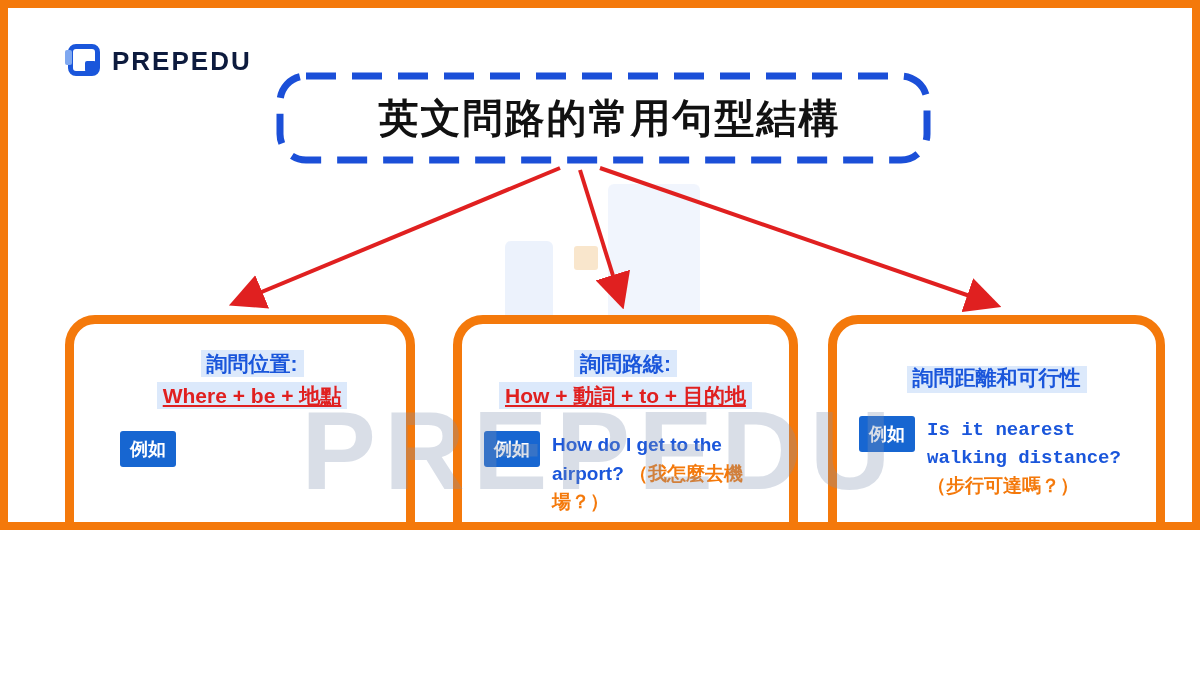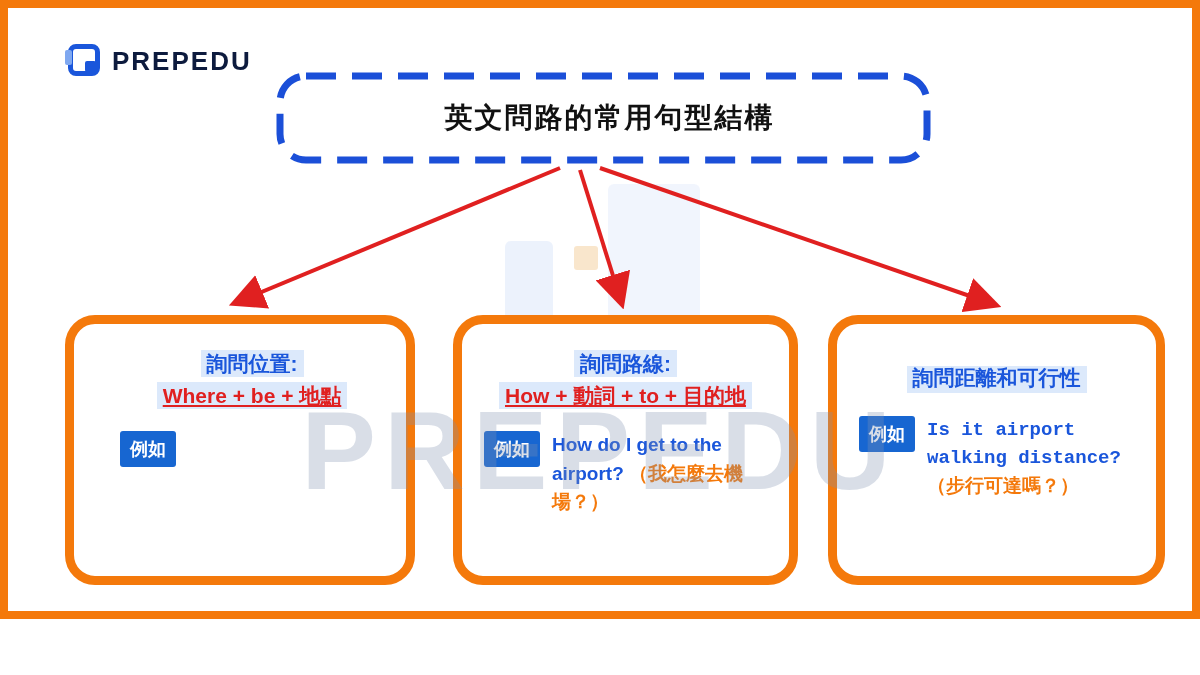--- a/index.html
+++ b/index.html
@@ -1,18 +1,18 @@
 <!DOCTYPE html>
 <html><head>
 <meta charset="utf-8">
 <style>
   * { margin:0; padding:0; box-sizing:border-box; }
   body { background:#ffffff; font-family:"Liberation Sans", sans-serif; }
   .canvas {
-    position:relative; width:1200px; height:619px;
+    position:relative; width:1200px; height:530px;
     background:#ffffff; border:8px solid #F4790B; overflow:hidden;
   }
 
   
   .logo { position:absolute; left:60px; top:36px; display:flex; align-items:center; gap:10px; z-index:5; }
   .logo-icon { position:relative; width:34px; height:34px; }
   .logo-icon .outer { position:absolute; left:0; top:0; width:32px; height:32px; border:5px solid #1A56DB; border-radius:8px; background:#ffffff; }
   .logo-icon .inner { position:absolute; right:6px; bottom:6px; width:11px; height:11px; background:#1A56DB; border-radius:2px; }
   .logo-icon .tab { position:absolute; left:-3px; top:6px; width:7px; height:15px; background:#7FA8F0; border-radius:2px; }
   .logo-text { font-size:26px; font-weight:800; color:#0D1B3E; letter-spacing:2px; }
@@ -22,21 +22,21 @@
   .bg-logo .b1 { position:absolute; left:497px; top:233px; width:48px; height:115px; background:#DCE7FA; opacity:0.55; border-radius:6px; }
   .bg-logo .b2 { position:absolute; left:566px; top:238px; width:24px; height:24px; background:#F8E0BF; opacity:0.8; border-radius:3px; }
   .bg-logo .b3 { position:absolute; left:600px; top:176px; width:92px; height:168px; background:#E7EEFB; opacity:0.6; border-radius:6px; }
 
   
   .title-box {
     position:absolute; left:268px; top:64px; width:655px; height:92px;
     display:flex; align-items:center; justify-content:center; z-index:4; background:#ffffff; border-radius:28px;
   }
   .title-box svg.dash { position:absolute; left:0; top:0; width:100%; height:100%; }
-  .title-text { position:relative; font-size:28px; font-weight:800; color:#111111; letter-spacing:2px;margin-left:12px; }
+  .title-text { position:relative; font-size:40px; font-weight:800; color:#111111; letter-spacing:2px;margin-left:12px; }
 
   
   svg.arrows { position:absolute; left:0; top:0; width:1184px; height:659px; z-index:2; pointer-events:none; }
 
   
   .watermark {
     position:absolute; left:50%; top:378px; transform:translateX(-50%);
     font-size:112px; font-weight:800; letter-spacing:8px;
     color:rgba(130,145,175,0.30); z-index:6; pointer-events:none; white-space:nowrap;
   }
@@ -131,17 +131,17 @@
       <span class="example-text"><span class="en">How do I get to the airport?</span> <span class="zh">（我怎麼去機場？）</span></span>
     </div>
   </div>
 
   <div class="box box3">
     <div class="heading-line">
       <span class="hl hl-blue">詢問距離和可行性</span>
     </div>
     <div class="example">
       <span class="badge">例如</span>
-      <span class="example-text"><span class="en">Is it airport walking distance?</span> <span class="zh">（步行可達嗎？）</span></span>
+      <span class="example-text"><span class="en">Is it nearest walking distance?</span> <span class="zh">（步行可達嗎？）</span></span>
     </div>
   </div>
 
 </div>
 
 </body></html>

